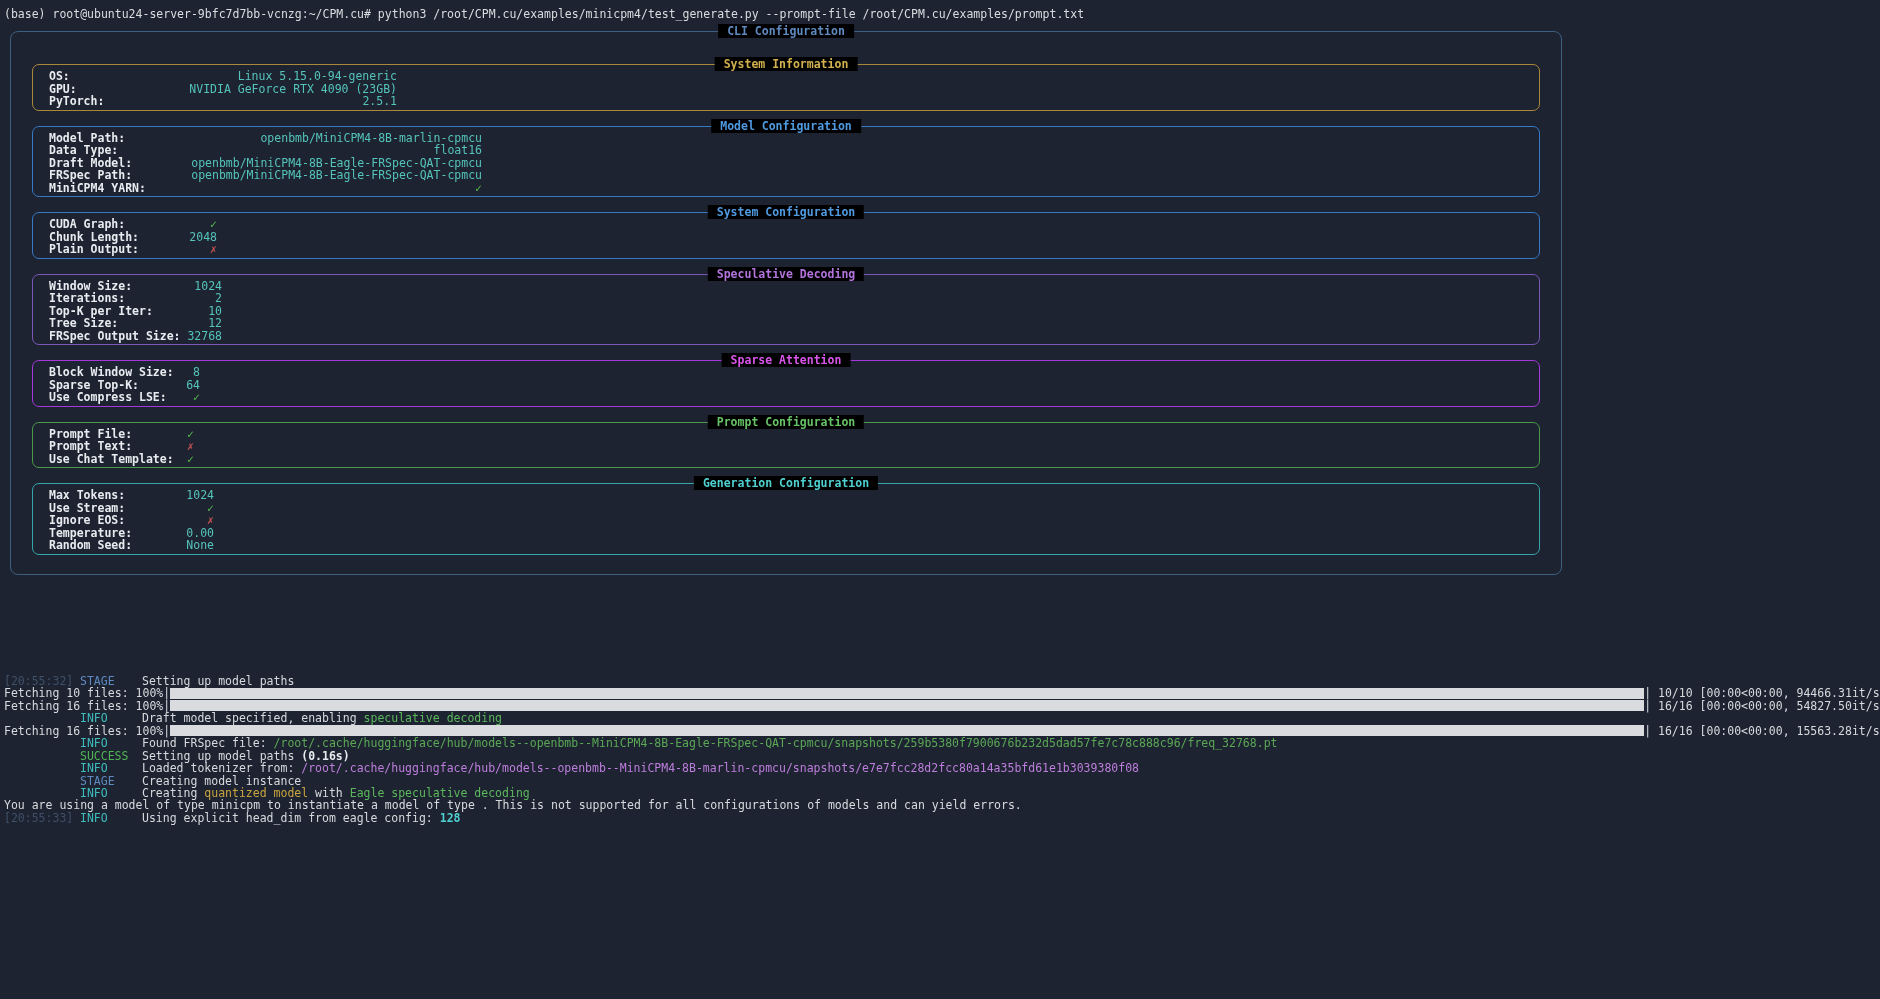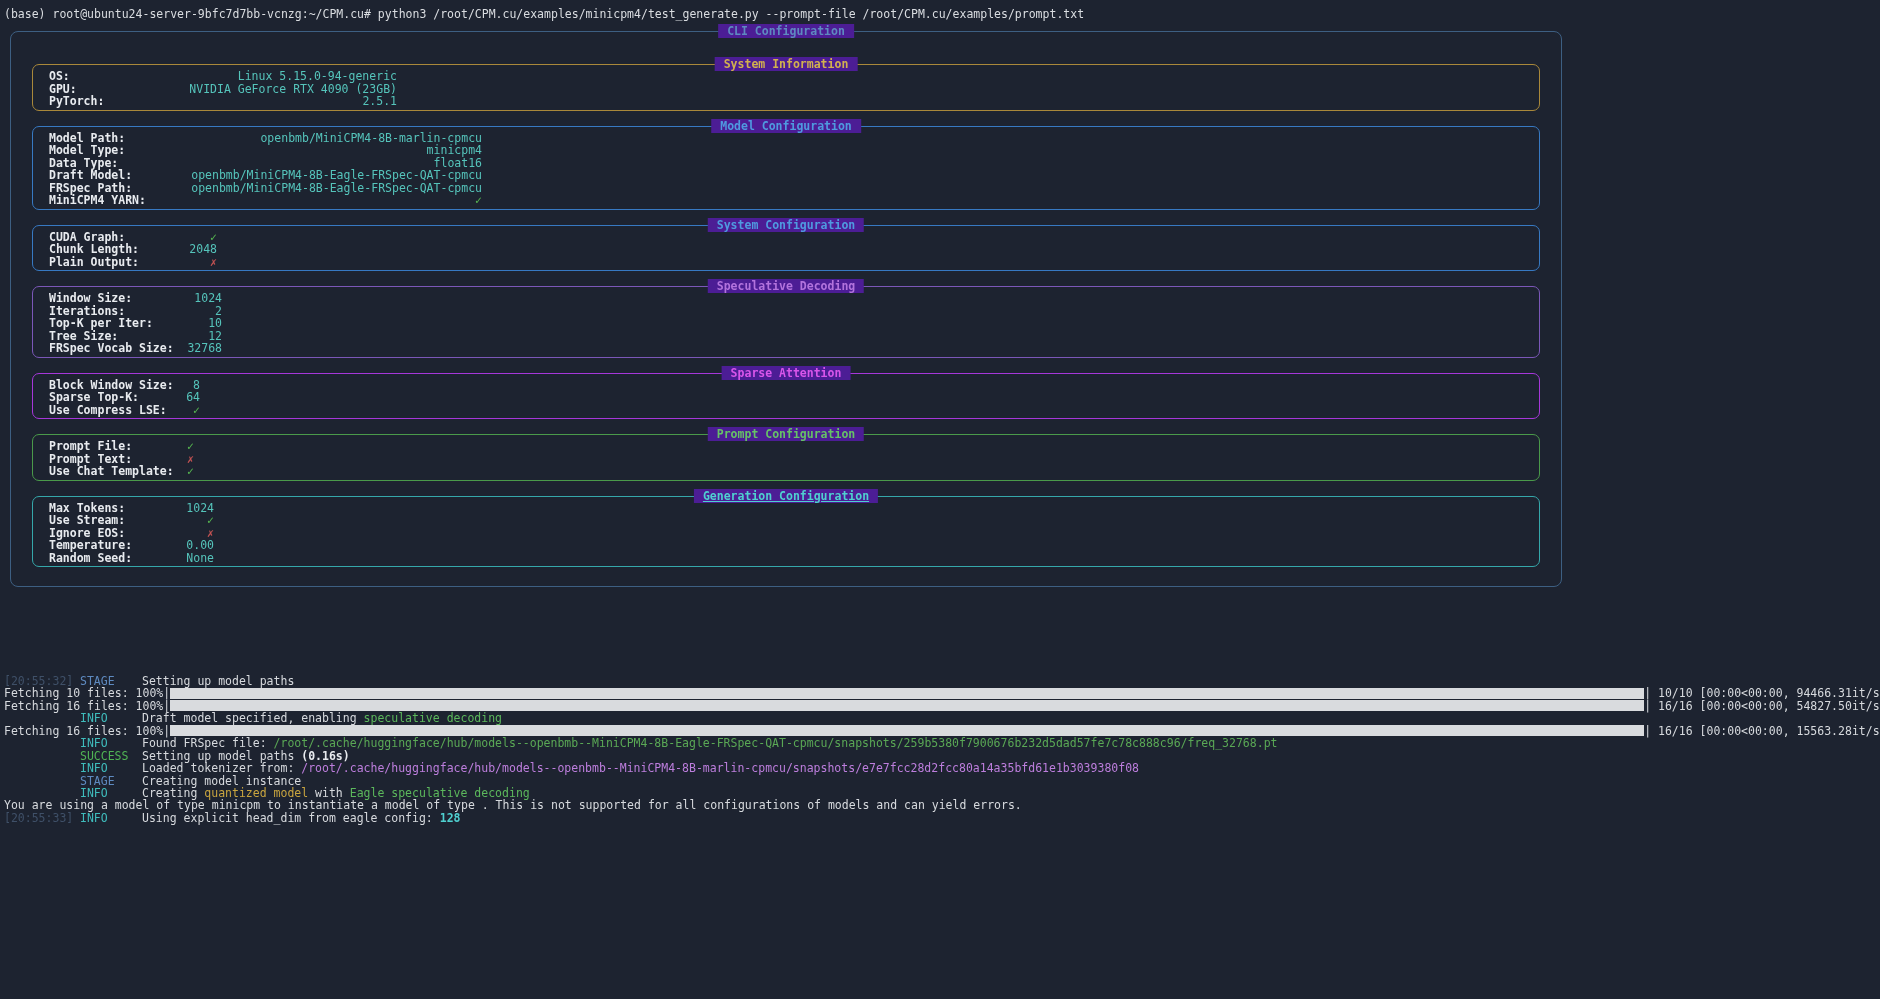--- a/index.html
+++ b/index.html
@@ -13,38 +13,38 @@
   .cmd { position:absolute; left:4px; top:7px; white-space:pre; color:#dadde1; }
 
   
   .panel {
     position:absolute; left:10px; top:31px; width:1552px;
     border:1.5px solid #3d5f82; border-radius:8px;
     padding:24px 0 19px 0;
   }
   .panel-title, .box-title {
     position:absolute; top:-8px; left:50%; transform:translateX(-50%);
-    background:#4c1d95; padding:0 9px; font-weight:bold;
+    background:#000000; padding:0 9px; font-weight:bold;
     white-space:nowrap; line-height:14px; height:14px;
   }
   .panel-title { color:#5e8ac0; }
 
   .box {
     position:relative; border:1.5px solid; border-radius:7px;
     margin:8px 21px 15px 21px; padding:5px 16px 2px 16px;
   }
   .box:last-child { margin-bottom:0; }
 
   .sec0 { border-color:#a9883a; --vw:348px; } .sec0 .box-title { color:#d2b14e; }
   .sec1 { border-color:#3779c2; --vw:433px; } .sec1 .box-title { color:#4f9ae0; }
   .sec2 { border-color:#3779c2; --vw:168px; } .sec2 .box-title { color:#4f9ae0; }
   .sec3 { border-color:#7b57b8; --vw:173px; } .sec3 .box-title { color:#b273dd; }
   .sec4 { border-color:#a637da; --vw:151px; } .sec4 .box-title { color:#d855ea; }
   .sec5 { border-color:#4a9a4a; --vw:145px; } .sec5 .box-title { color:#66c266; }
-  .sec6 { border-color:#35a7aa; --vw:165px; } .sec6 .box-title { color:#4fd0d0;text-decoration:underline; }
+  .sec6 { border-color:#35a7aa; --vw:165px; } .sec6 .box-title { color:#4fd0d0; }
 
   .row { position:relative; height:12.5px; line-height:12.5px; white-space:pre; }
   .lbl { font-weight:bold; color:#e8ebef; }
   .val {
     position:absolute; left:0; top:0; width:var(--vw);
     text-align:right; color:#55c4bb;
   }
   .val.check { color:#55b34f; }
   .val.cross { color:#c25252; }
 
@@ -78,41 +78,40 @@
   <section class="box sec0">
     <span class="box-title">System Information</span>
     <div class="row"><span class="lbl">OS:</span><span class="val">Linux 5.15.0-94-generic</span></div>
     <div class="row"><span class="lbl">GPU:</span><span class="val">NVIDIA GeForce RTX 4090 (23GB)</span></div>
     <div class="row"><span class="lbl">PyTorch:</span><span class="val">2.5.1</span></div>
   </section>
 
   <section class="box sec1">
     <span class="box-title">Model Configuration</span>
     <div class="row"><span class="lbl">Model Path:</span><span class="val">openbmb/MiniCPM4-8B-marlin-cpmcu</span></div>
-    <div class="row"><span class="lbl">Model Type:</span><span class="val">minicpm4</span></div>
     <div class="row"><span class="lbl">Data Type:</span><span class="val">float16</span></div>
     <div class="row"><span class="lbl">Draft Model:</span><span class="val">openbmb/MiniCPM4-8B-Eagle-FRSpec-QAT-cpmcu</span></div>
     <div class="row"><span class="lbl">FRSpec Path:</span><span class="val">openbmb/MiniCPM4-8B-Eagle-FRSpec-QAT-cpmcu</span></div>
     <div class="row"><span class="lbl">MiniCPM4 YARN:</span><span class="val check">✓</span></div>
   </section>
 
   <section class="box sec2">
     <span class="box-title">System Configuration</span>
     <div class="row"><span class="lbl">CUDA Graph:</span><span class="val check">✓</span></div>
     <div class="row"><span class="lbl">Chunk Length:</span><span class="val">2048</span></div>
     <div class="row"><span class="lbl">Plain Output:</span><span class="val cross">✗</span></div>
   </section>
 
   <section class="box sec3">
     <span class="box-title">Speculative Decoding</span>
     <div class="row"><span class="lbl">Window Size:</span><span class="val">1024</span></div>
     <div class="row"><span class="lbl">Iterations:</span><span class="val">2</span></div>
     <div class="row"><span class="lbl">Top-K per Iter:</span><span class="val">10</span></div>
     <div class="row"><span class="lbl">Tree Size:</span><span class="val">12</span></div>
-    <div class="row"><span class="lbl">FRSpec Vocab Size:</span><span class="val">32768</span></div>
+    <div class="row"><span class="lbl">FRSpec Output Size:</span><span class="val">32768</span></div>
   </section>
 
   <section class="box sec4">
     <span class="box-title">Sparse Attention</span>
     <div class="row"><span class="lbl">Block Window Size:</span><span class="val">8</span></div>
     <div class="row"><span class="lbl">Sparse Top-K:</span><span class="val">64</span></div>
     <div class="row"><span class="lbl">Use Compress LSE:</span><span class="val check">✓</span></div>
   </section>
 
   <section class="box sec5">

